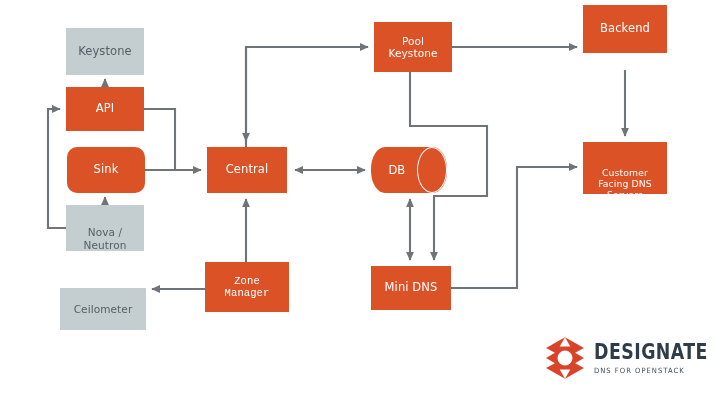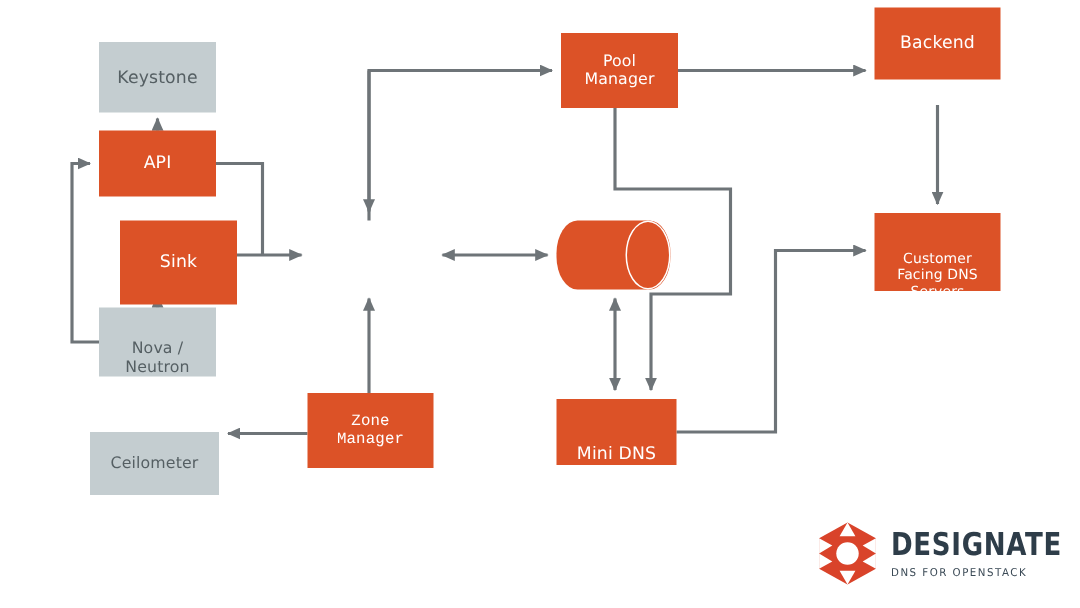--- a/index.html
+++ b/index.html
@@ -20,21 +20,21 @@
   #db-node{position:absolute;}
   #db-node .cyl-body{position:absolute;left:0;top:0;width:100%;height:100%;
       background:#DC5227;border-radius:14px/22px;}
   #db-node .cyl-cap{position:absolute;right:0px;top:0;width:30px;height:100%;
       border-radius:50%;background:#DC5227;border:1.6px solid #ffffff;
       box-sizing:border-box;}
   #db-node .cyl-label{position:absolute;left:0;top:0;width:68%;height:100%;
       display:flex;align-items:center;justify-content:center;
       color:#fff;font-size:11.5px;}
   
-  #logo{position:absolute;left:543px;top:345px;width:172px;height:48px;
+  #logo{position:absolute;left:543px;top:334px;width:172px;height:48px;
         display:flex;align-items:center;}
   #logo .mark{width:44px;height:44px;flex:0 0 44px;}
   #logo .wordmark{margin-left:7px;}
   #logo .word{display:block;font-family:"DejaVu Sans Condensed","Liberation Sans",sans-serif;
       font-weight:bold;font-size:21px;letter-spacing:.5px;color:#2E3D49;
       line-height:1;transform:scaleX(.92);transform-origin:left center;}
   #logo .tag{display:block;font-size:7.2px;letter-spacing:1.05px;color:#3b4a56;
       margin-top:3px;transform:scaleX(.95);transform-origin:left center;}
 </style>
 </head>
@@ -86,51 +86,55 @@
   </svg>
 
   <div class="node gray f11" style="left:66px;top:28px;width:78px;height:47px;">
     <span class="lbl">Keystone</span>
   </div>
 
   <div class="node orange f11" style="left:66px;top:87px;width:78px;height:44px;">
     <span class="lbl">API</span>
   </div>
 
-  <div class="node orange f11" style="left:80px;top:147px;width:78px;height:56px;">
+  <div class="node orange f11" style="left:67px;top:147px;width:78px;height:46px;border-radius:10px;">
     <span class="lbl">Sink</span>
   </div>
 
   <div class="node gray f10" style="left:66px;top:205px;width:78px;height:46px;align-items:flex-end;">
     <span class="lbl" style="white-space:pre-line;">Nova /
 Neutron</span>
   </div>
 
   <div class="node gray f10" style="left:60px;top:268px;width:86px;height:42px;margin-top:20px;">
     <span class="lbl">Ceilometer</span>
   </div>
 
   <div class="node orange f10" style="left:205px;top:262px;width:84px;height:50px;font-family:Liberation Mono, monospace;">
     <span class="lbl" style="white-space:pre-line;">Zone
 Manager</span>
   </div>
 
+  <div class="node orange f11" style="left:207px;top:147px;width:80px;height:46px;">
+    <span class="lbl">Central</span>
+  </div>
 
   <div id="db-node" style="left:371px;top:147px;width:76px;height:46px;">
     <span class="cyl-body"></span>
     <span class="cyl-cap"></span>
+    <span class="cyl-label">DB</span>
   </div>
 
-  <div class="node orange f11" style="left:371px;top:266px;width:80px;height:44px;align-items:flex-end;">
+  <div class="node orange f11" style="left:371px;top:266px;width:80px;height:44px;">
     <span class="lbl">Mini DNS</span>
   </div>
 
   <div class="node orange f10" style="left:374px;top:22px;width:78px;height:50px;">
     <span class="lbl" style="white-space:pre-line;">Pool
-Manager</span>
+Keystone</span>
   </div>
 
   <div class="node orange f11" style="left:583px;top:5px;width:84px;height:48px;">
     <span class="lbl">Backend</span>
   </div>
 
   <div class="node orange f9" style="left:583px;top:142px;width:84px;height:52px;">
     <span class="lbl" style="white-space:pre-line;margin-top:33px;">Customer
 Facing DNS
 Servers</span>

